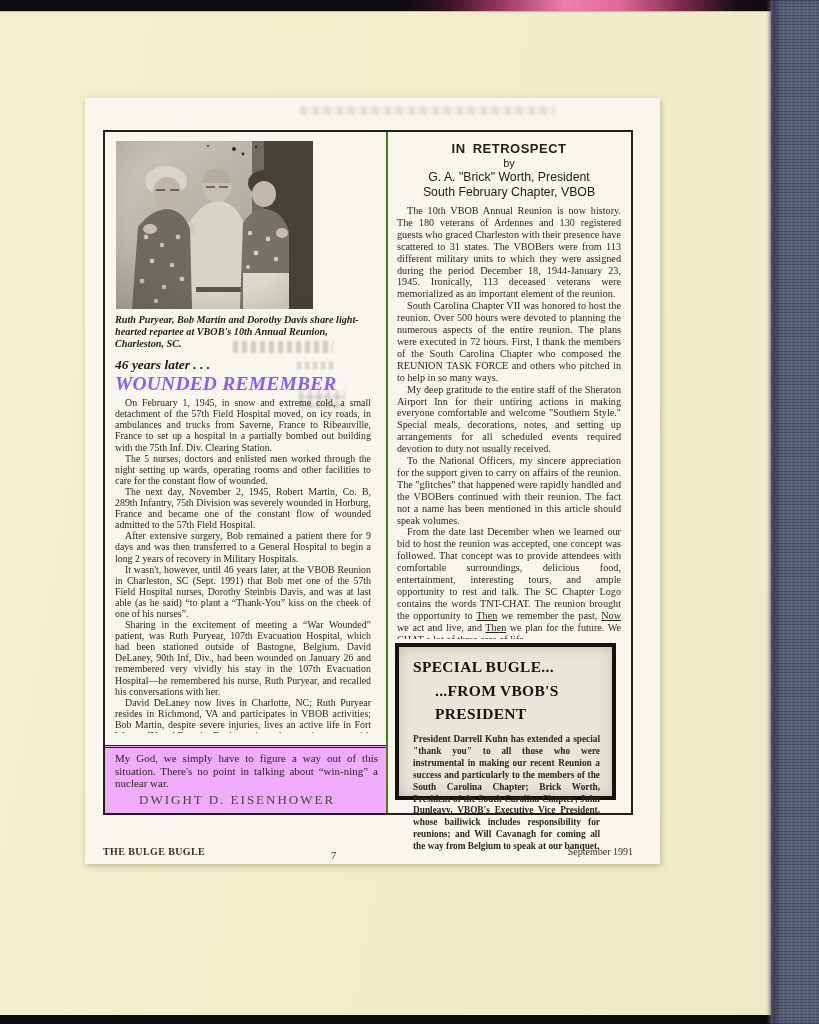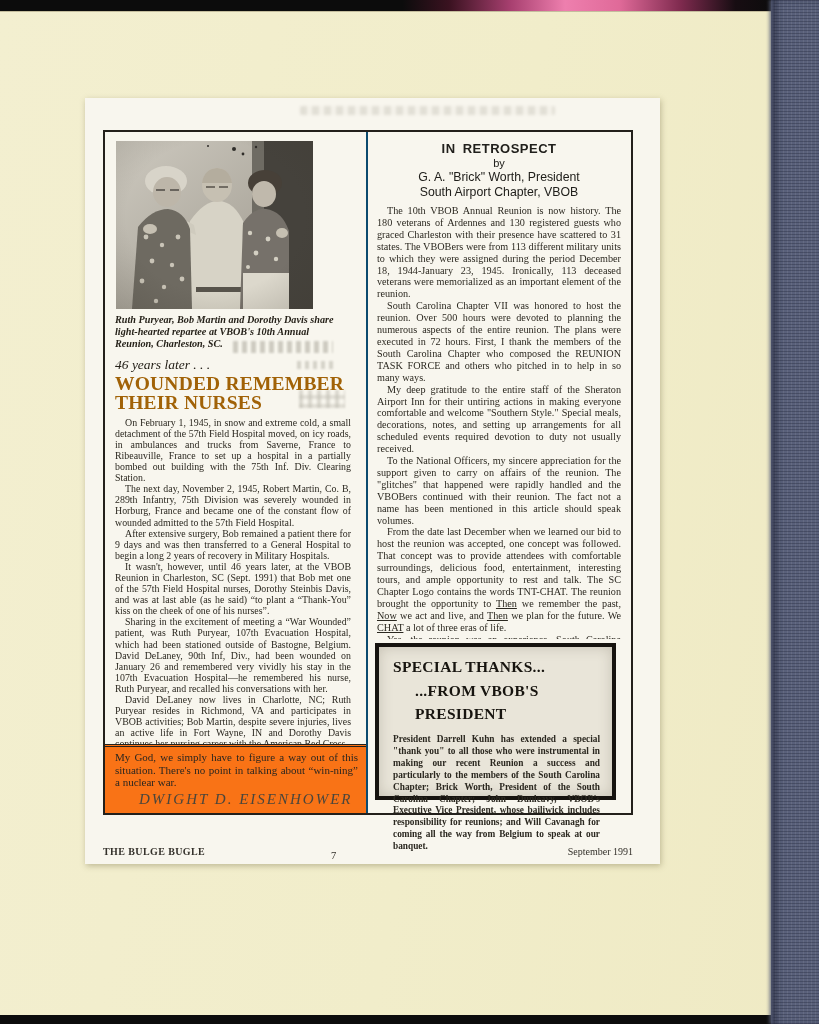--- a/index.html
+++ b/index.html
@@ -37,51 +37,51 @@
   .ghost-line{
     position:absolute;left:215px;top:8px;width:255px;height:9px;border-radius:2px;
     background:repeating-linear-gradient(90deg,rgba(118,112,96,.38) 0 7px,rgba(118,112,96,.06) 7px 12px);
     filter:blur(1.6px);opacity:.45;
   }
   .frame{
     position:absolute;left:18px;top:32px;width:530px;height:685px;
     border:2px solid #23201b;box-sizing:border-box;display:flex;
   }
   .col-left{
-    position:relative;width:263px;box-sizing:border-box;
-    border-right:2px solid #0c4a6e;padding:8px 15px 0 10px;
+    position:relative;width:283px;box-sizing:border-box;
+    border-right:2px solid #4d7c0f;padding:8px 15px 0 10px;
   }
   .col-right{position:relative;flex:1;box-sizing:border-box;padding:7px 10px 0 9px;}
   
   .photo-wrap{width:197px;height:168px;margin:1px 0 0 1px;}
   .photo-wrap svg{display:block;}
   .caption{
     margin-top:5px;font-size:10.2px;font-weight:bold;font-style:italic;
     line-height:1.2;color:#26221a;padding-right:4px;
   }
-  .kicker{margin-top:6px;font-size:13.5px;font-weight:normal;font-style:italic;color:#242018;}
-  .headline{margin-top:1px;font-size:19.5px;font-weight:bold;line-height:1.0;color:#a16207;letter-spacing:.2px;}
+  .kicker{margin-top:6px;font-size:13.5px;font-weight:bold;font-style:italic;color:#242018;}
+  .headline{margin-top:1px;font-size:19.5px;font-weight:bold;line-height:1.0;color:#8b5cf6;letter-spacing:.2px;font-style:italic;}
   .article{margin-top:4px;max-height:336px;overflow:hidden;}
   .article p{font-size:9.9px;line-height:11.1px;text-align:justify;text-indent:10px;margin:0;color:#2b2820;}
   .retro-article{margin-top:5px;max-height:434px;overflow:hidden;font-family:Liberation Serif, serif;}
   .retro-article p{font-size:10.2px;line-height:11.9px;text-align:justify;text-indent:10px;margin:0;color:#2b2820;}
   .retro-article u{text-underline-offset:1px;}
   
   .retro-head{text-align:center;font-family:"Liberation Sans","DejaVu Sans",sans-serif;color:#21201c;margin-top:2px;}
   .retro-title{font-size:13px;font-weight:bold;letter-spacing:.5px;word-spacing:3px;line-height:16px;}
   .retro-by{font-size:11px;line-height:13px;}
   .retro-author{font-size:12.3px;line-height:15px;}
   .retro-affil{font-size:12.3px;line-height:15px;}
   
   .quote-box{
-    position:absolute;left:0;right:0;bottom:0;background:#f97316;
+    position:absolute;left:0;right:0;bottom:0;background:#f0abfc;
     border-top:3px double #23201b;padding:4px 8px 5px 10px;box-sizing:border-box;
   }
   .quote-box p{margin:0;font-size:11px;line-height:12.6px;text-align:justify;color:#2a2620;}
-  .attrib{margin:2px 0 0 24px;font-size:15px;letter-spacing:2px;color:#4a463c;font-style:italic;}
+  .attrib{margin:2px 0 0 24px;font-size:13px;letter-spacing:2px;color:#4a463c;}
   
   .thanks-box{
     position:absolute;left:7px;right:15px;bottom:13px;height:157px;box-sizing:border-box;
     border:4px solid #16130f;background:#e9e5d9;
     box-shadow:inset 0 0 14px rgba(75,65,45,.22);
     padding:11px 12px 0 14px;
   }
   .thanks-h1{font-size:15.5px;font-weight:bold;color:#17140f;letter-spacing:.3px;line-height:18px;}
   .thanks-h2{font-size:15.5px;font-weight:bold;color:#17140f;margin:3px 0 0 22px;letter-spacing:.3px;line-height:23px;}
   .thanks-body{margin-top:9px;font-size:9.3px;line-height:11.9px;text-align:justify;font-weight:bold;color:#2b2820;}
@@ -181,58 +181,58 @@
               <circle cx="140" cy="6" r="1.2" fill="#2f2d29"></circle>
             <rect width="197" height="168" fill="url(#vign)"></rect>
           </svg>
         </div>
 
         <div class="caption">Ruth Puryear, Bob Martin and Dorothy Davis share light-hearted repartee at VBOB's 10th Annual Reunion, Charleston, SC.</div>
 
         <div class="kicker">46 years later . . .</div>
         <div class="headline">
           <div>WOUNDED REMEMBER</div>
-          <div>THEIR NURSES</div>
         </div>
 
         <div class="article">
           <p>On February 1, 1945, in snow and extreme cold, a small detachment of the 57th Field Hospital moved, on icy roads, in ambulances and trucks from Saverne, France to Ribeauville, France to set up a hospital in a partially bombed out building with the 75th Inf. Div. Clearing Station.</p>
+          <p>The 5 nurses, doctors and enlisted men worked through the night setting up wards, operating rooms and other facilities to care for the constant flow of wounded.</p>
           <p>The next day, November 2, 1945, Robert Martin, Co. B, 289th Infantry, 75th Division was severely wounded in Horburg, France and became one of the constant flow of wounded admitted to the 57th Field Hospital.</p>
           <p>After extensive surgery, Bob remained a patient there for 9 days and was then transferred to a General Hospital to begin a long 2 years of recovery in Military Hospitals.</p>
           <p>It wasn't, however, until 46 years later, at the VBOB Reunion in Charleston, SC (Sept. 1991) that Bob met one of the 57th Field Hospital nurses, Dorothy Steinbis Davis, and was at last able (as he said) “to plant a “Thank-You” kiss on the cheek of one of his nurses”.</p>
           <p>Sharing in the excitement of meeting a “War Wounded” patient, was Ruth Puryear, 107th Evacuation Hospital, which had been stationed outside of Bastogne, Belgium. David DeLaney, 90th Inf, Div., had been wounded on January 26 and remembered very vividly his stay in the 107th Evacuation Hospital—he remembered his nurse, Ruth Puryear, and recalled his conversations with her.</p>
           <p>David DeLaney now lives in Charlotte, NC; Ruth Puryear resides in Richmond, VA and participates in VBOB activities; Bob Martin, despite severe injuries, lives an active life in Fort Wayne, IN and Dorothy Davis continues her nursing career with the American Red Cross.</p>
         </div>
 
         <div class="quote-box">
           <p>My God, we simply have to figure a way out of this situation. There's no point in talking about “win-ning” a nuclear war.</p>
           <div class="attrib">DWIGHT D. EISENHOWER</div>
         </div>
       </div>
 
       <div class="col-right">
 
         <div class="retro-head">
           <div class="retro-title">IN RETROSPECT</div>
           <div class="retro-by">by</div>
           <div class="retro-author">G. A. "Brick" Worth, President</div>
-          <div class="retro-affil">South Airport Chapter, VBOB</div>
+          <div class="retro-affil">South February Chapter, VBOB</div>
         </div>
 
         <div class="retro-article">
           <p>The 10th VBOB Annual Reunion is now history.  The 180 veterans of Ardennes and 130 registered guests who graced Charleston with their presence have scattered to 31 states.  The VBOBers were from 113 different military units to which they were assigned during the period December 18, 1944-January 23, 1945.  Ironically, 113 deceased veterans were memorialized as an important element of the reunion.</p>
           <p>South Carolina Chapter VII was honored to host the reunion.  Over 500 hours were devoted to planning the numerous aspects of the entire reunion.  The plans were executed in 72 hours.  First, I thank the members of the South Carolina Chapter who composed the REUNION TASK FORCE and others who pitched in to help in so many ways.</p>
           <p>My deep gratitude to the entire staff of the Sheraton Airport Inn for their untiring actions in making everyone comfortable and welcome "Southern Style."  Special meals, decorations, notes, and setting up arrangements for all scheduled events required devotion to duty not usually received.</p>
           <p>To the National Officers, my sincere appreciation for the support given to carry on affairs of the reunion.  The "glitches" that happened were rapidly handled and the VBOBers continued with their reunion.  The fact not a name has been mentioned in this article should speak volumes.</p>
           <p>From the date last December when we learned our bid to host the reunion was accepted, one concept was followed.  That concept was to provide attendees with comfortable surroundings, delicious food, entertainment, interesting tours, and ample opportunity to rest and talk.  The SC Chapter Logo contains the words TNT-CHAT.  The reunion brought the opportunity to <u>Then</u> we remember the past, <u>Now</u> we act and live, and <u>Then</u> we plan for the future.  We <u>CHAT</u> a lot of three eras of life.</p>
           <p>Yes, the reunion was an experience.  South Carolina Chapter members invite you all to visit us again sometime.</p>
         </div>
 
         <div class="thanks-box">
-          <div class="thanks-h1">SPECIAL THANKS...</div>
+          <div class="thanks-h1">SPECIAL BUGLE...</div>
           <div class="thanks-h2">...FROM VBOB'S PRESIDENT</div>
           <div class="thanks-body">President Darrell Kuhn has extended a special "thank you" to all those who were instrumental in making our recent Reunion a success and particularly to the members of the South Carolina Chapter; Brick Worth, President of the South Carolina Chapter; John Dunleavy, VBOB's Executive Vice President, whose bailiwick includes responsibility for reunions; and Will Cavanagh for coming all the way from Belgium to speak at our banquet.</div>
         </div>
       </div>
     </div>
 
     <div class="footer">
       <span class="pub">THE BULGE BUGLE</span>
       <span class="page-num">7</span>
       <span class="issue-date">September 1991</span>

